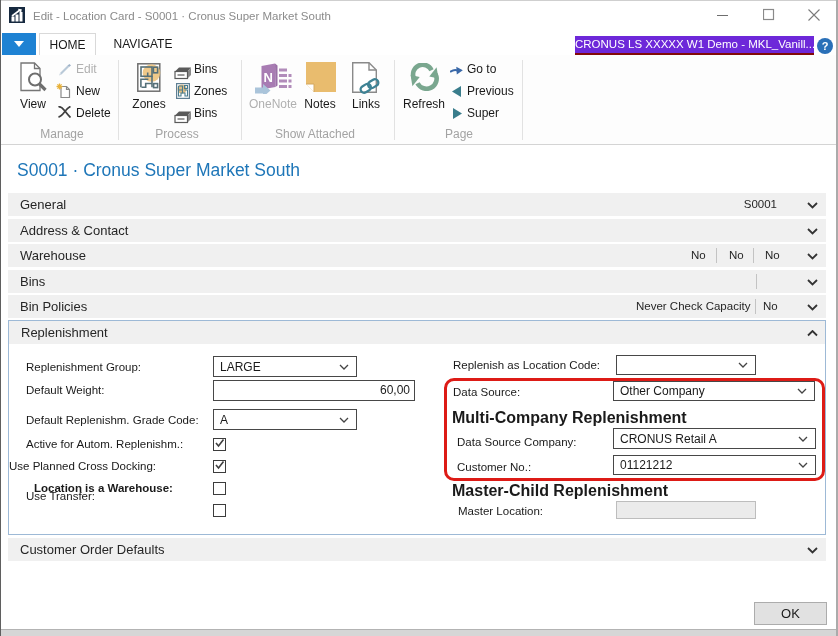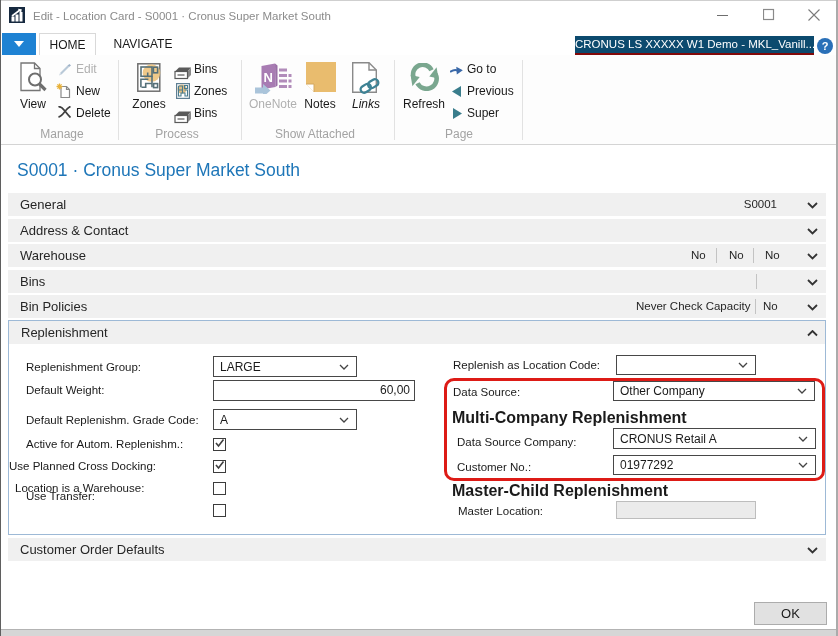--- a/index.html
+++ b/index.html
@@ -14,21 +14,21 @@
 
   
   #title-text { left:33px; top:0; height:32px; line-height:32px; font-size:11.5px; color:#8b8b8b; }
 
   
   #appbtn { left:2px; top:33px; width:34px; height:22px; background:#1e82d3; }
   #appbtn svg { position:absolute; left:12px; top:8px; }
   .tab { top:33px; height:23px; font-size:12px; color:#1a1a1a; text-align:center; line-height:23px; }
   #tab-home { left:39px; width:57px; background:#fff; border:1px solid #d9d9d9; border-bottom:none; }
   #tab-nav  { left:99px; width:88px; }
-  #badge { left:575px; top:36px; width:239px; height:19px; background:#0c4a6e; border-bottom:2px solid #820a0a;
+  #badge { left:575px; top:36px; width:239px; height:19px; background:#6d28d9; border-bottom:2px solid #820a0a;
            color:#fff; font-size:11.5px; line-height:17px; text-align:center; white-space:nowrap; }
   #help { left:817px; top:38px; width:16px; height:16px; border-radius:50%; background:#2a70b8; color:#fff;
           font-size:11px; font-weight:bold; text-align:center; line-height:16px; }
 
   
   #ribbon { left:1px; top:55px; width:835px; height:90px; background:#fdfdfd; border-bottom:1px solid #d4d4d4; }
   .grouplabel { top:72px; font-size:12px; color:#a3a3a3; text-align:center; }
   .gsep { top:5px; width:1px; height:80px; background:#e2e2e2; }
   .biglabel { top:42px; font-size:12px; color:#1a1a1a; text-align:center; }
   .smalltext { font-size:12px; color:#1a1a1a; height:14px; line-height:14px; }
@@ -195,21 +195,21 @@
   <div class="abs biglabel" style="left:297px; width:44px;">Notes</div>
 
   <svg class="abs" style="left:351px; top:7px;" width="29" height="32">
     <path d="M0.7 0.7 L17 0.7 L24.3 8 L24.3 30.3 L0.7 30.3 Z" fill="#fff" stroke="#8a8a8a" stroke-width="1.4"></path>
     <path d="M17 0.7 L17 8 L24.3 8" fill="none" stroke="#8a8a8a" stroke-width="1.4"></path>
     <g transform="translate(17.5,24) rotate(-32)">
       <rect x="-9.8" y="-3.4" width="10.8" height="6.8" rx="3.4" fill="none" stroke="#3e8294" stroke-width="2.3"></rect>
       <rect x="-1" y="-3.4" width="10.8" height="6.8" rx="3.4" fill="none" stroke="#3e8294" stroke-width="2.3"></rect>
     </g>
   </svg>
-  <div class="abs biglabel" style="left:343px; width:44px;font-style:italic;">Links</div>
+  <div class="abs biglabel" style="left:343px; width:44px;">Links</div>
 
   <div class="abs grouplabel" style="left:273px; width:82px;">Show Attached</div>
   <div class="abs gsep" style="left:393px;"></div>
 
   <svg class="abs" style="left:409px; top:8px;" width="29" height="28" viewBox="0 0 29 28">
     <path d="M4 15.5 A 9.6 9.6 0 0 1 21.5 7.2" fill="none" stroke="#7aa78f" stroke-width="4.6"></path>
     <path d="M25.5 11 A 9.6 9.6 0 0 1 7.5 20.3" fill="none" stroke="#7aa78f" stroke-width="4.6"></path>
     <path d="M26.6 4.3 L28.4 15.4 L19.3 13.4 Z" fill="#7aa78f"></path>
     <path d="M2.4 23.2 L0.6 12.1 L9.7 14.1 Z" fill="#7aa78f"></path>
   </svg>
@@ -312,21 +312,21 @@
       </svg>
     </div>
 
   <div class="flabel" style="left:0; top:135px;">Use Planned Cross Docking:</div>
   <div class="cb" style="left:204px; top:139px;">
       <svg width="13" height="13" style="position:absolute;left:-1px;top:-2px;">
         <path d="M3 6 L5.5 9 L10.5 2.5" fill="none" stroke="#3f3f3f" stroke-width="1.6"></path>
       </svg>
     </div>
 
-  <div class="flabel" style="left:6px; top:157px;">Location is a Warehouse:</div>
+  <div class="flabel" style="left:25px; top:157px;font-weight:bold;">Location is a Warehouse:</div>
   <div class="cb" style="left:204px; top:161px;"></div>
 
   <div class="flabel" style="left:17px; top:165px;">Use Transfer:</div>
   <div class="cb" style="left:204px; top:183px;"></div>
 
   <div class="flabel" style="left:444px; top:34px;">Replenish as Location Code:</div>
   <div class="combo" style="left:607px; top:34px; width:140px; height:20px;">
     <svg class="cc" width="10" height="6">
         <path d="M1 1 L5 5 L9 1" fill="none" stroke="#444" stroke-width="1.3"></path>
       </svg>
@@ -345,21 +345,21 @@
   <div class="flabel" style="left:448px; top:111px;">Data Source Company:</div>
   <div class="combo" style="left:604px; top:107px; width:203px; height:21px;">
     <span class="cv">CRONUS Retail A</span>
     <svg class="cc" width="10" height="6">
         <path d="M1 1 L5 5 L9 1" fill="none" stroke="#444" stroke-width="1.3"></path>
       </svg>
   </div>
 
   <div class="flabel" style="left:448px; top:136px;">Customer No.:</div>
   <div class="combo" style="left:604px; top:134px; width:203px; height:20px;">
-    <span class="cv">01977292</span>
+    <span class="cv">01121212</span>
     <svg class="cc" width="10" height="6">
         <path d="M1 1 L5 5 L9 1" fill="none" stroke="#444" stroke-width="1.3"></path>
       </svg>
   </div>
 
   <div class="fbold" style="left:443px; top:160px;">Master-Child Replenishment</div>
 
   <div class="flabel" style="left:449px; top:180px;">Master Location:</div>
   <div class="finput" style="left:607px; top:180px; width:140px; height:18px; background:#ebebeb; border-color:#bdbdbd;"></div>
 

